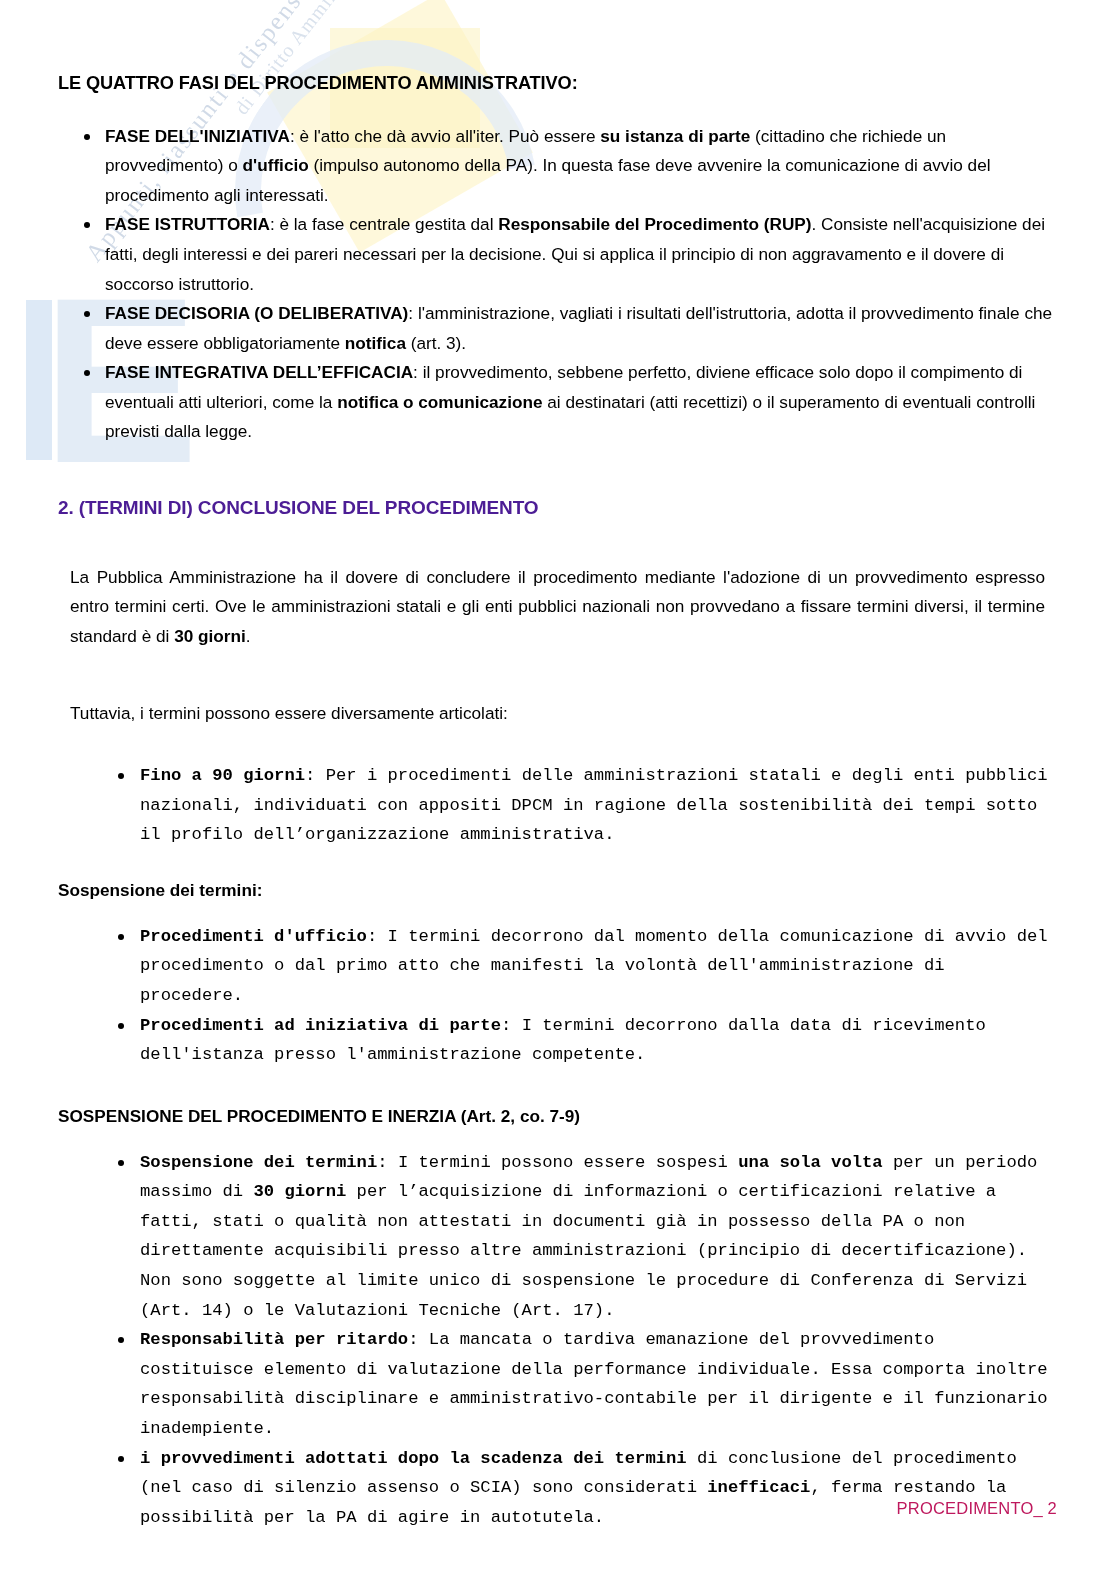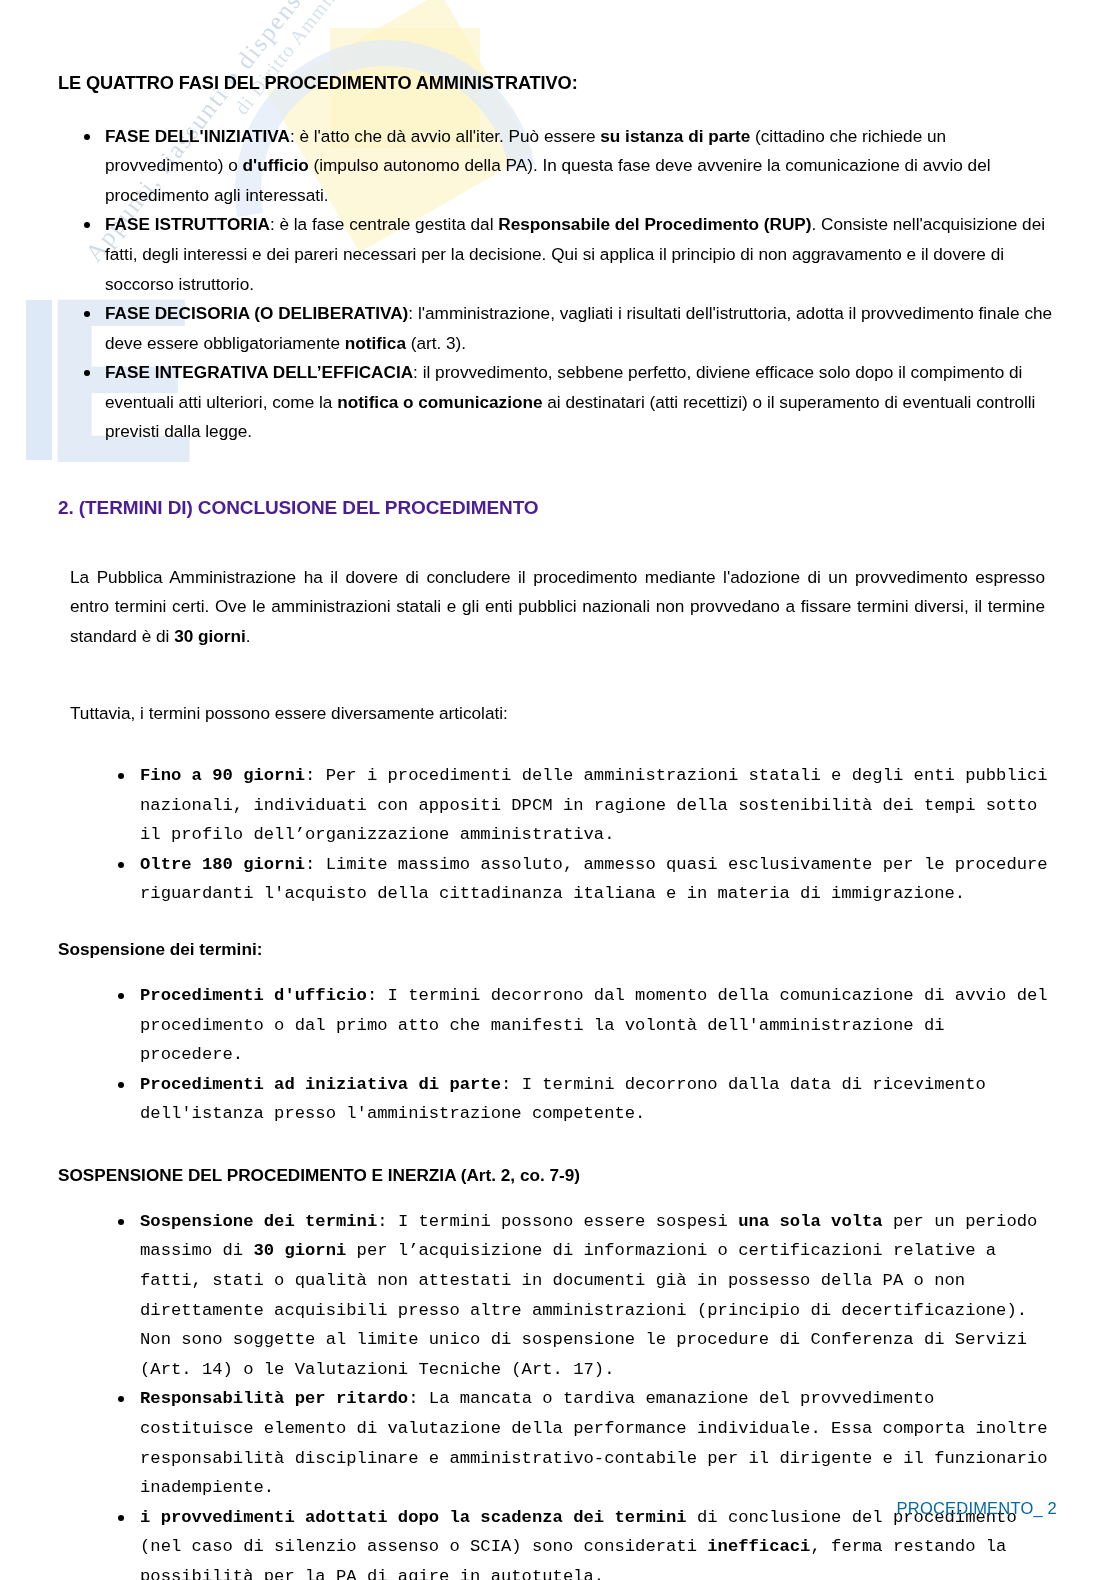--- a/index.html
+++ b/index.html
@@ -188,21 +188,21 @@
   .gap-16 { height: 16px; }
   .gap-24 { height: 24px; }
   .gap-30 { height: 30px; }
   .gap-44 { height: 44px; }
 
   .footer {
     position: absolute;
     right: 60px;
     bottom: 62px;
     font-size: 16.5px;
-    color: #0369a1;
+    color: #be185d;
     z-index: 2;
     letter-spacing: 0.2px;
   }
 </style>
 </head>
 <body>
 
 <div class="page">
 
   <div class="watermark-layer">
@@ -235,21 +235,20 @@
     <p class="body-par"><span>La Pubblica Amministrazione ha il dovere di concludere il procedimento mediante l'adozione di un provvedimento espresso entro termini certi. Ove le amministrazioni statali e gli enti pubblici nazionali non provvedano a fissare termini diversi, il termine standard è di </span><b>30 giorni</b><span>.</span></p>
 
     <div class="gap-24"></div>
 
     <p class="body-par left">Tuttavia, i termini possono essere diversamente articolati:</p>
 
     <div class="gap-16"></div>
 
     <ul class="bullets deep">
       <li><b>Fino a 90 giorni</b><span>: </span><span>Per i procedimenti delle amministrazioni statali e degli enti pubblici nazionali, individuati con appositi DPCM in ragione della sostenibilità dei tempi sotto il profilo dell’organizzazione amministrativa.</span></li>
-      <li><b>Oltre 180 giorni</b><span>: </span><span>Limite massimo assoluto, ammesso quasi esclusivamente per le procedure riguardanti l'acquisto della cittadinanza italiana e in materia di immigrazione.</span></li>
     </ul>
 
     <div class="gap-24"></div>
 
     <h3 class="sub-heading">Sospensione dei termini:</h3>
 
     <div class="gap-16"></div>
 
     <ul class="bullets deep">
       <li><b>Procedimenti d'ufficio</b><span>: </span><span>I termini decorrono dal momento della comunicazione di avvio del procedimento o dal primo atto che manifesti la volontà dell'amministrazione di procedere.</span></li>

